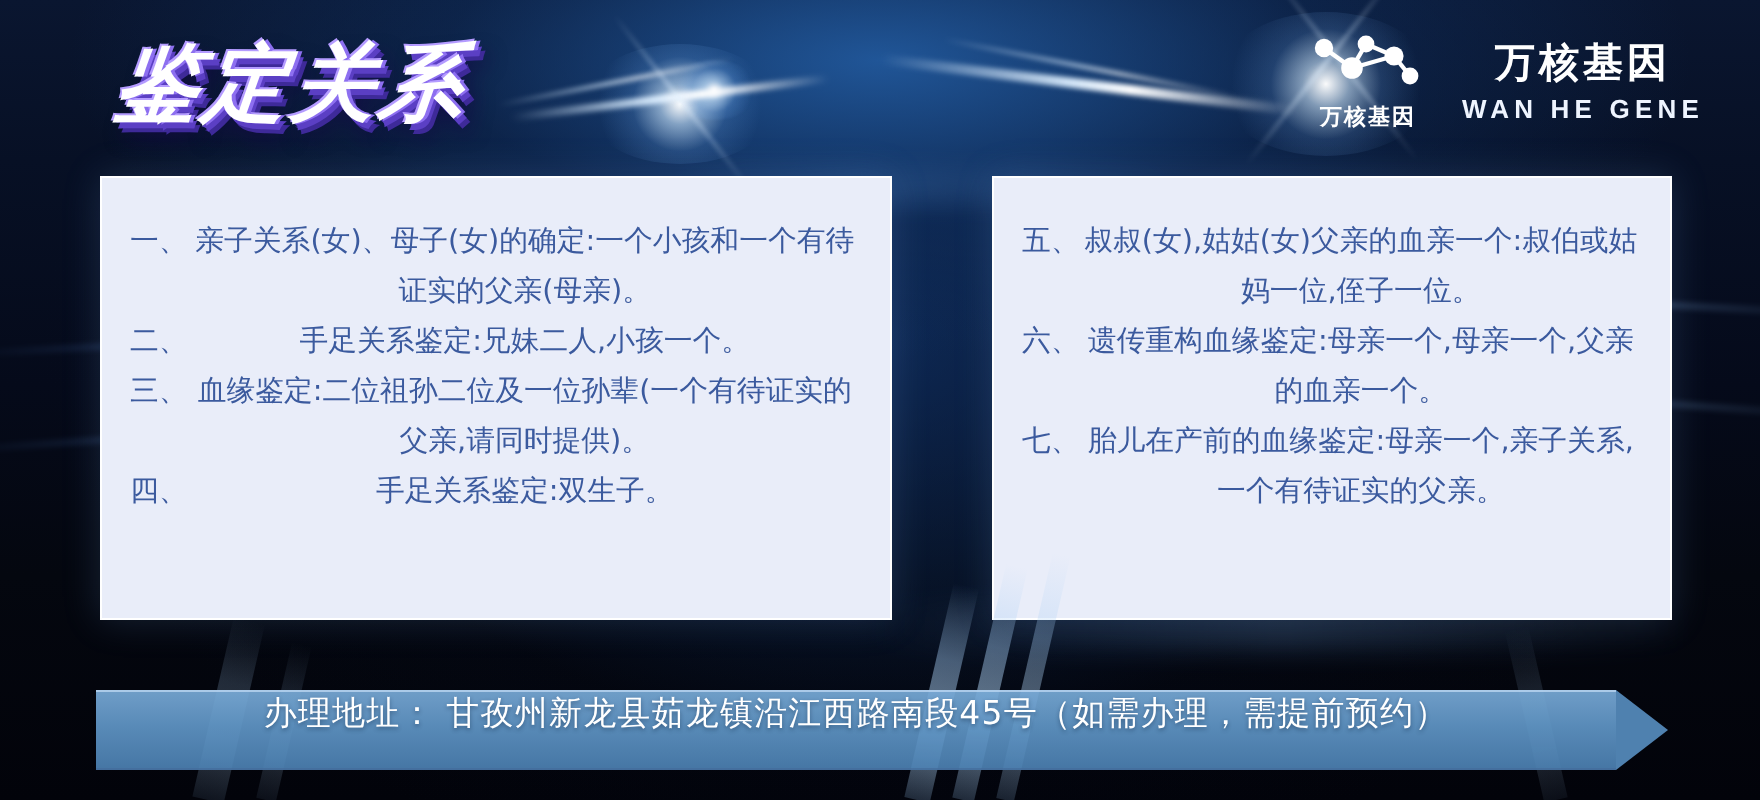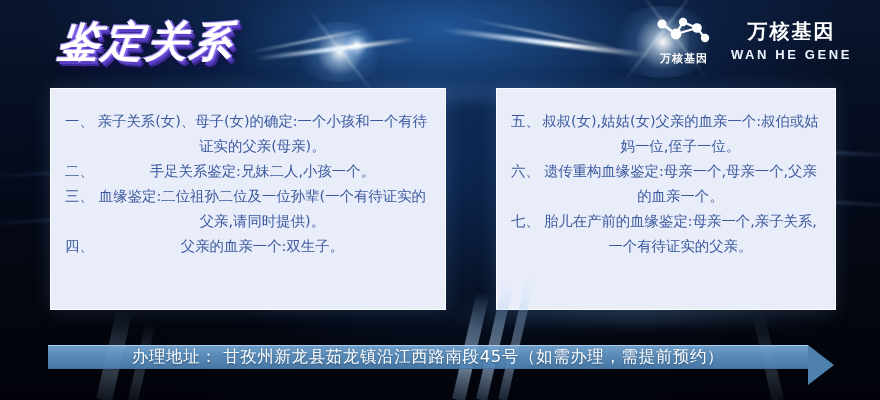--- a/index.html
+++ b/index.html
@@ -134,21 +134,21 @@
     font-size:14.4px;
     line-height:25px;
     color:#3b5a9e;
     margin-bottom:0;
   }
   .item-num { flex:0 0 auto; white-space:nowrap; }
   .item-text { flex:1 1 auto;text-align:center; }
 
   
   .addrbar {
-    position:absolute; left:48px; top:345px; width:760px; height:24px;
+    position:absolute; left:48px; top:345px; width:760px; height:40px;
     background:linear-gradient(180deg, rgba(120,170,215,0.92) 0%, rgba(96,150,198,0.92) 45%, rgba(78,132,182,0.9) 100%);
     border-top:1px solid rgba(205,230,255,0.75);
     border-bottom:1px solid rgba(40,80,130,0.6);
     display:flex; align-items:flex-start; justify-content:center;
   }
   .addrbar-arrow {
     position:absolute; left:808px; top:345px;
     width:0; height:0;
     border-top:20px solid transparent;
     border-bottom:20px solid transparent;
@@ -227,21 +227,21 @@
       <div class="item">
         <span class="item-num">二、</span>
         <span class="item-text">手足关系鉴定:兄妹二人,小孩一个。</span>
       </div>
       <div class="item">
         <span class="item-num">三、</span>
         <span class="item-text">血缘鉴定:二位祖孙二位及一位孙辈(一个有待证实的父亲,请同时提供)。</span>
       </div>
       <div class="item">
         <span class="item-num">四、</span>
-        <span class="item-text">父亲的血亲一个:双生子。</span>
+        <span class="item-text">手足关系鉴定:双生子。</span>
       </div>
     </div>
   </div>
 
   <div class="panel panel-right">
     <div class="panel-inner">
       <div class="item">
         <span class="item-num">五、</span>
         <span class="item-text">叔叔(女),姑姑(女)父亲的血亲一个:叔伯或姑妈一位,侄子一位。</span>
       </div>

